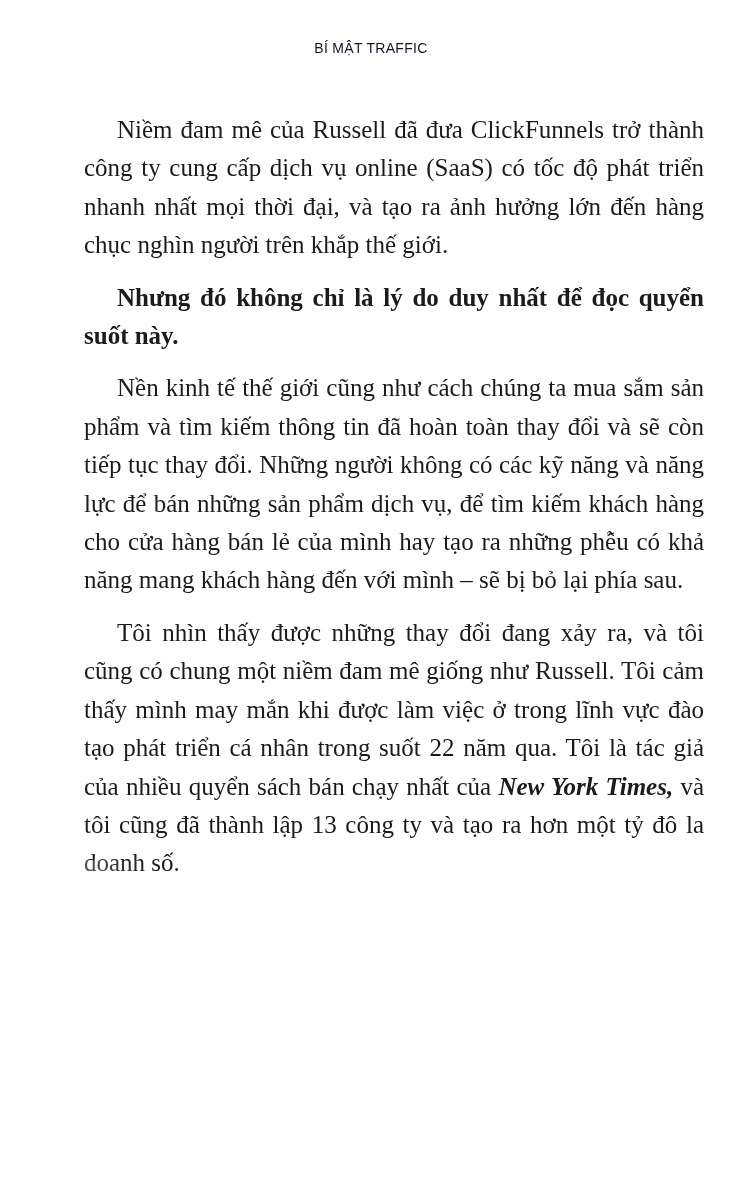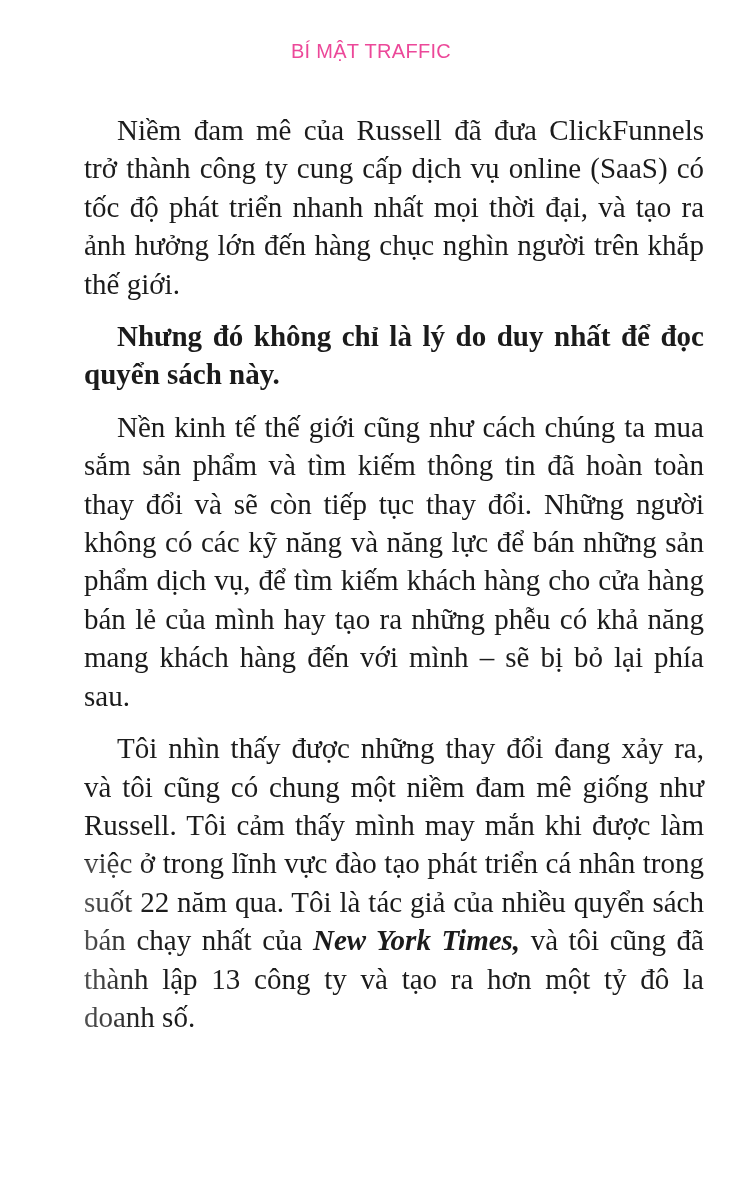--- a/index.html
+++ b/index.html
@@ -5,26 +5,26 @@
     html, body { margin: 0; padding: 0; background: #ffffff; }
     body { width: 742px; height: 1200px; overflow: hidden; position: relative; }
     .page {
       position: absolute; left: 0; top: 0; width: 742px; height: 1200px;
       background: #ffffff;
     }
     .running-head {
       position: absolute; top: 40px; left: 0; width: 742px;
       text-align: center;
       font-family: "Liberation Sans", sans-serif;
-      font-size: 20px; letter-spacing: 0.3px; color: #ec4899;
+      font-size: 14px; letter-spacing: 0.3px; color: #0f172a;
     }
     .body-text {
       position: absolute; top: 111px; left: 84px; width: 620px;
       font-family: "Liberation Serif", serif;
-      font-size: 29px; line-height: 38.4px; color: #1b1b1b;
+      font-size: 25px; line-height: 38.4px; color: #1b1b1b;
       text-align: justify;
     }
     .body-text p {
       margin: 0 0 14px 0;
       text-indent: 33px;
     }
     .body-text p.bold { font-weight: bold; }
     .body-text em { font-style: italic; font-weight: bold; }
     .fade-edge {
       position: absolute; left: 0; top: 860px; width: 150px; height: 200px;
@@ -33,19 +33,19 @@
     }
   </style>
 </head>
 <body>
 
 <div class="page">
   <div class="running-head">BÍ MẬT TRAFFIC</div>
 
   <div class="body-text">
     <p>Niềm đam mê của Russell đã đưa ClickFunnels trở thành công ty cung cấp dịch vụ online (SaaS) có tốc độ phát triển nhanh nhất mọi thời đại, và tạo ra ảnh hưởng lớn đến hàng chục nghìn người trên khắp thế giới.</p>
-    <p class="bold">Nhưng đó không chỉ là lý do duy nhất để đọc quyển sách này.</p>
+    <p class="bold">Nhưng đó không chỉ là lý do duy nhất để đọc quyển suốt này.</p>
     <p>Nền kinh tế thế giới cũng như cách chúng ta mua sắm sản phẩm và tìm kiếm thông tin đã hoàn toàn thay đổi và sẽ còn tiếp tục thay đổi. Những người không có các kỹ năng và năng lực để bán những sản phẩm dịch vụ, để tìm kiếm khách hàng cho cửa hàng bán lẻ của mình hay tạo ra những phễu có khả năng mang khách hàng đến với mình – sẽ bị bỏ lại phía sau.</p>
     <p><span>Tôi nhìn thấy được những thay đổi đang xảy ra, và tôi cũng có chung một niềm đam mê giống như Russell. Tôi cảm thấy mình may mắn khi được làm việc ở trong lĩnh vực đào tạo phát triển cá nhân trong suốt 22 năm qua. Tôi là tác giả của nhiều quyển sách bán chạy nhất của </span><em>New York Times,</em><span> và tôi cũng đã thành lập 13 công ty và tạo ra hơn một tỷ đô la doanh số.</span></p>
   </div>
 
   <div class="fade-edge"></div>
 </div>
 
 </body></html>

